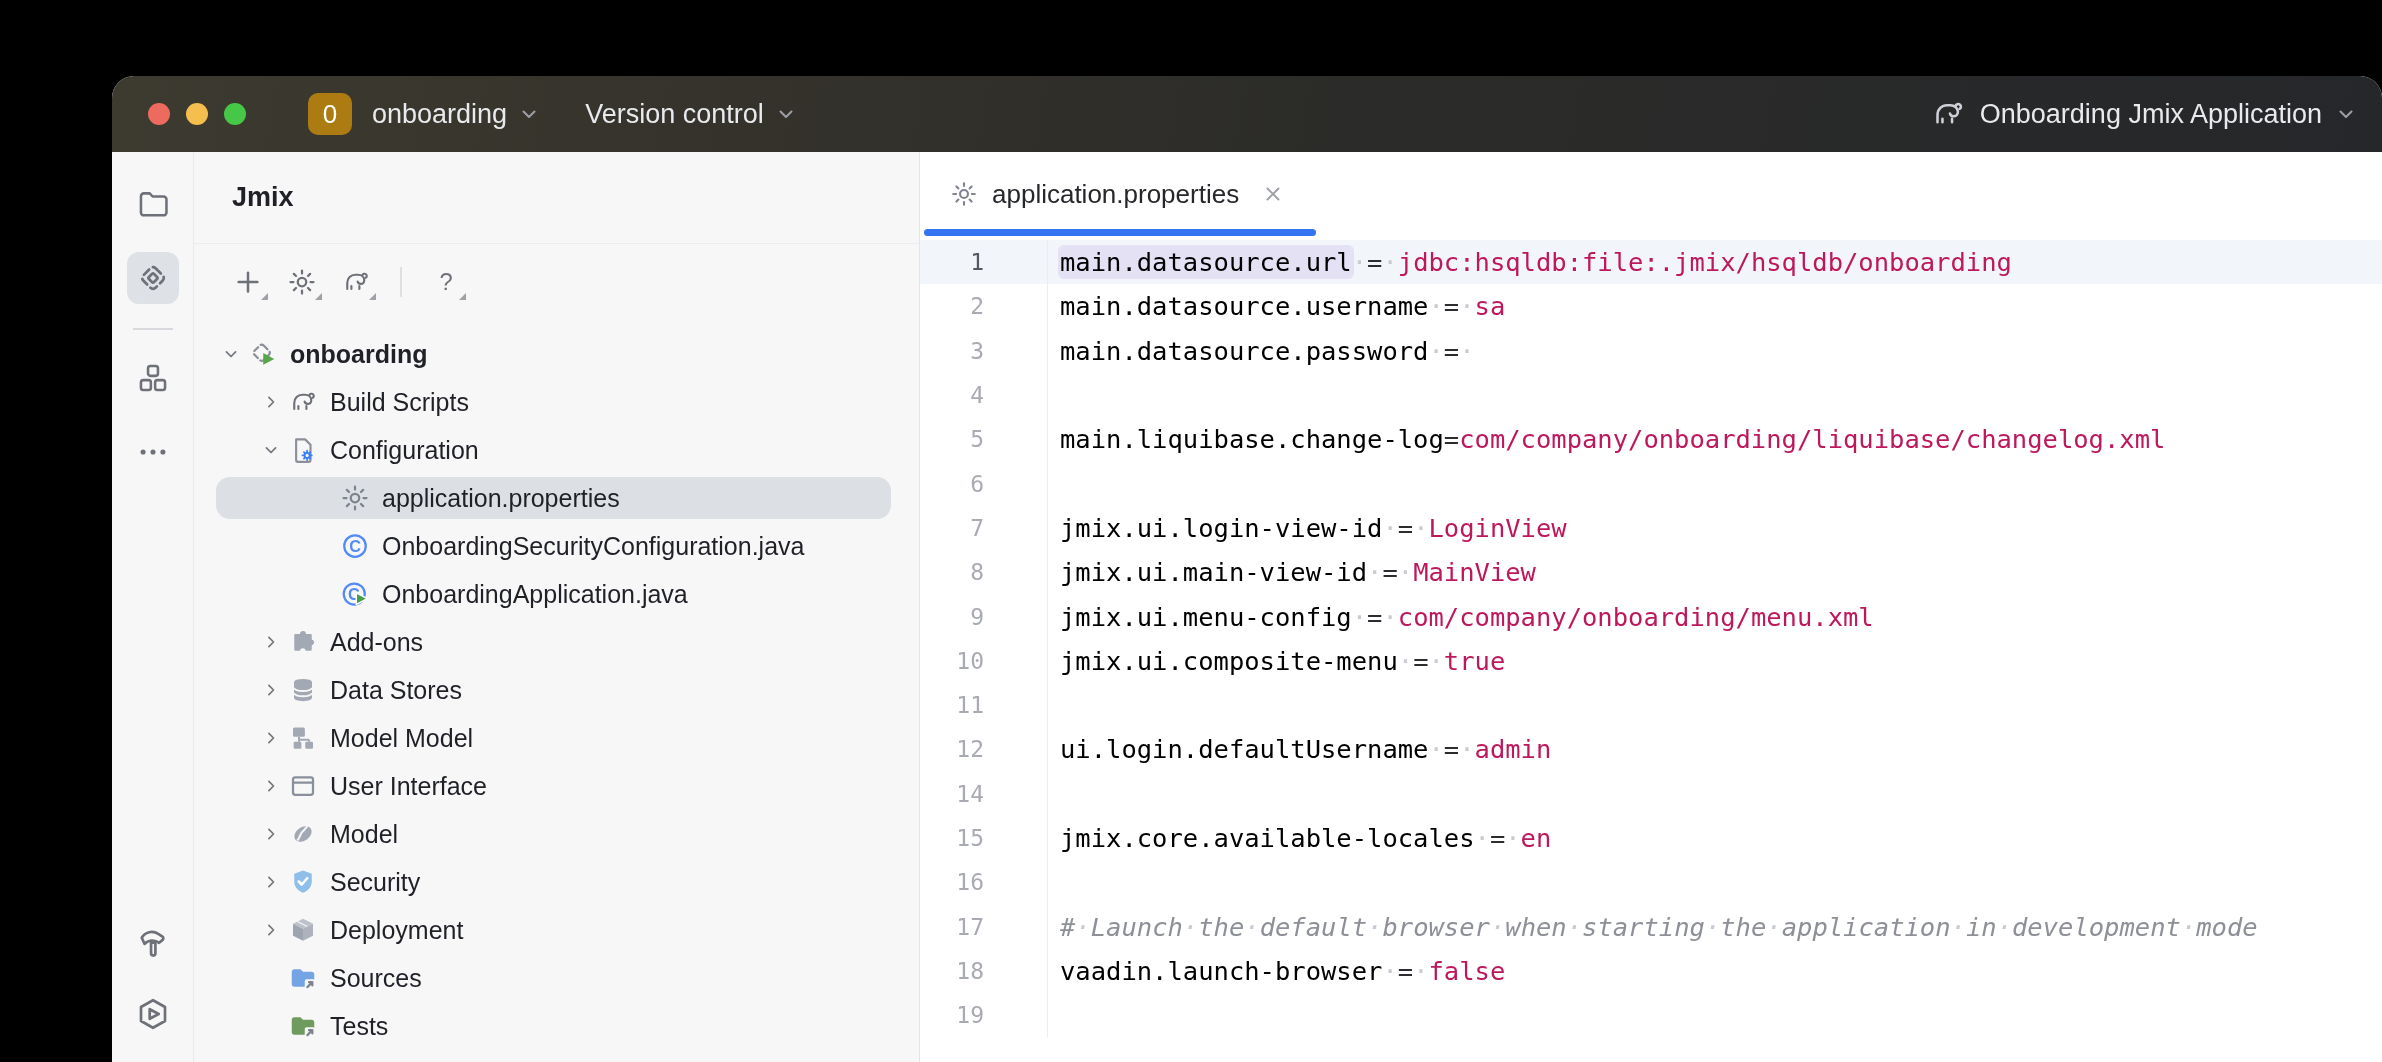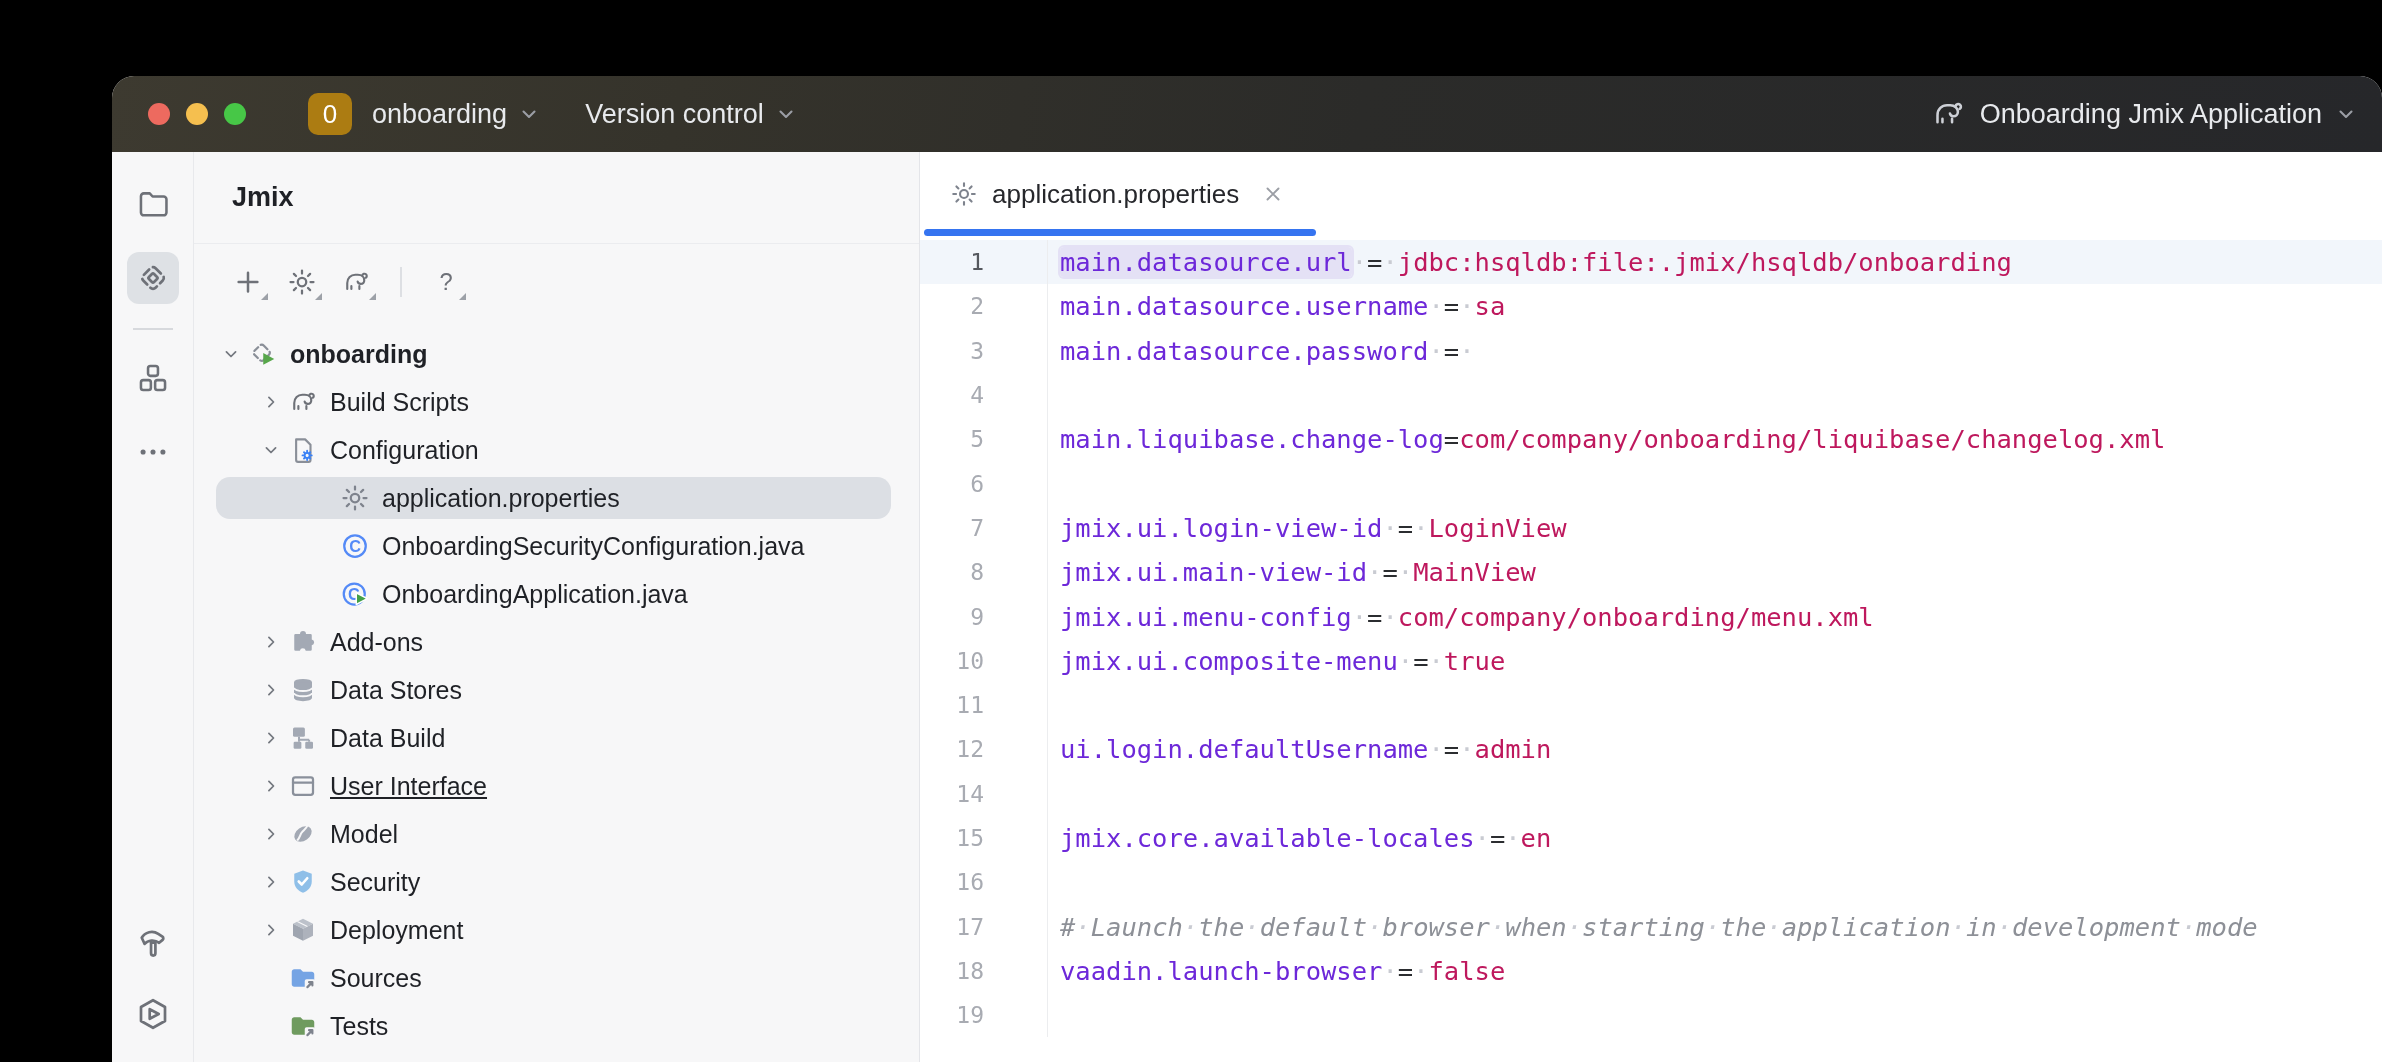--- a/index.html
+++ b/index.html
@@ -58,21 +58,21 @@
   #tab .close{display:flex;margin-left:22px;}
   #tabline{position:absolute;left:4px;bottom:0;width:392px;height:7px;border-radius:4px;background:#3574F0;}
   #code{flex:1;min-height:0;overflow:hidden;padding-top:4px;
     font-family:"DejaVu Sans Mono",monospace;font-size:25.5px;}
   .crow{height:44.3px;display:flex;align-items:center;white-space:pre;}
   .crow.current{background:#F2F6FB;}
   .gut{width:128px;flex:none;align-self:stretch;display:flex;align-items:center;border-right:1px solid #ECEDEF;}
   .ln{display:block;width:64px;text-align:right;font-size:23px;color:#A8ABB2;}
   .crow.current .ln{color:#55585E;}
   .ctext{padding-left:12px;}
-  .k{color:#6d28d9;}
+  .k{color:#000000;}
   .occ{background:#E4E1F5;border-radius:4px;box-shadow:0 0 0 2px #E4E1F5;}
   .v{color:#be185d;}
   .eq{color:#2B2D30;}
   .ws{color:#C9CBD2;}
   .c{color:#8D9097;font-style:italic;}
   svg{display:block;}
 </style>
 </head>
 <body>
 
@@ -333,23 +333,23 @@
             <span class="ticon">
               <svg width="30" height="30" viewBox="0 0 24 24">
                 <g fill="#A3A9B4">
                   <rect x="4" y="3.5" width="9.5" height="7.5" rx="1.2"></rect>
                   <rect x="4.5" y="15" width="6.2" height="5.5" rx="1"></rect>
                   <rect x="13.8" y="15" width="6.2" height="5.5" rx="1"></rect>
                 </g>
                 <path d="M8.8 11v2.3M8.8 13.3h8.1M16.9 13.3V15M8.8 13.3V15" stroke="#A3A9B4" stroke-width="1.6" fill="none"></path>
               </svg>
             </span>
-            <span class="tlabel">Data Build</span>
-          </div>
-          <div class="trow" style="padding-left: 60px; text-decoration: underline;">
+            <span class="tlabel">Model Model</span>
+          </div>
+          <div class="trow" style="padding-left: 60px;">
             <span class="cslot">
               <svg width="20" height="20" viewBox="0 0 24 24" fill="none" stroke-linecap="round" stroke-linejoin="round" stroke="#74787F" stroke-width="2.1">
                 <path d="M9.5 6.5 15 12l-5.5 5.5"></path>
               </svg>
             </span>
             <span class="ticon">
               <svg width="30" height="30" viewBox="0 0 24 24" fill="none" stroke-linecap="round" stroke-linejoin="round" stroke="#8A909B" stroke-width="1.8">
                 <rect x="4" y="5" width="16" height="14" rx="1.8"></rect>
                 <path d="M4 9.3h16"></path>
               </svg>

